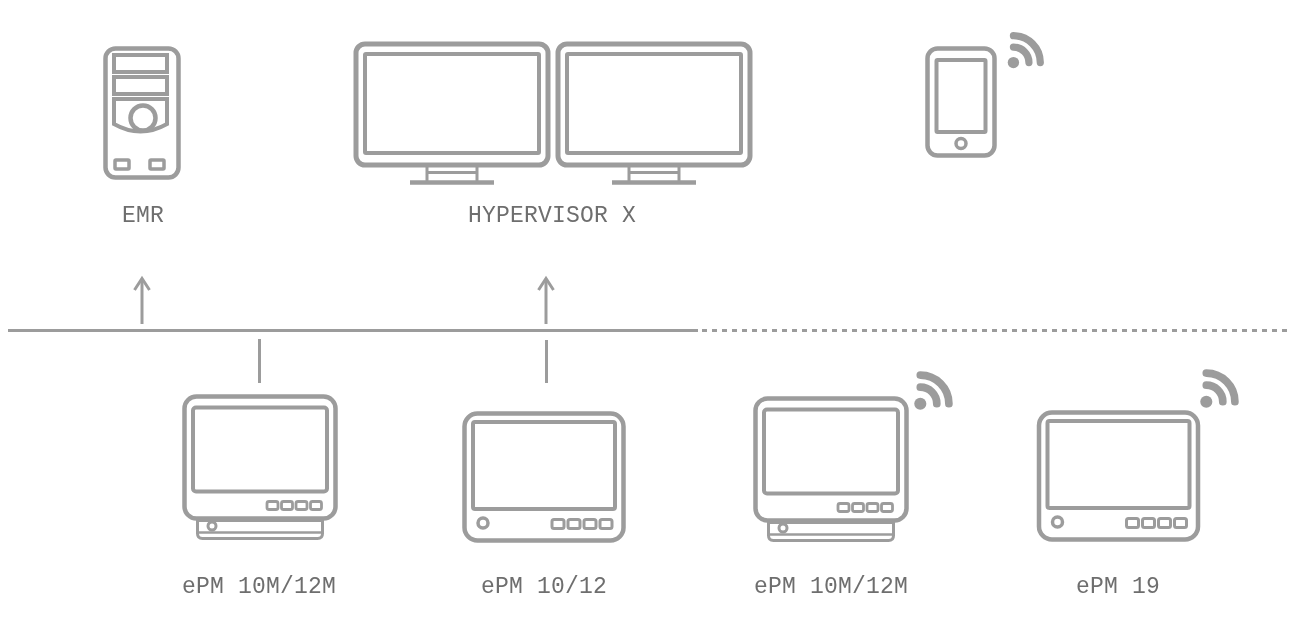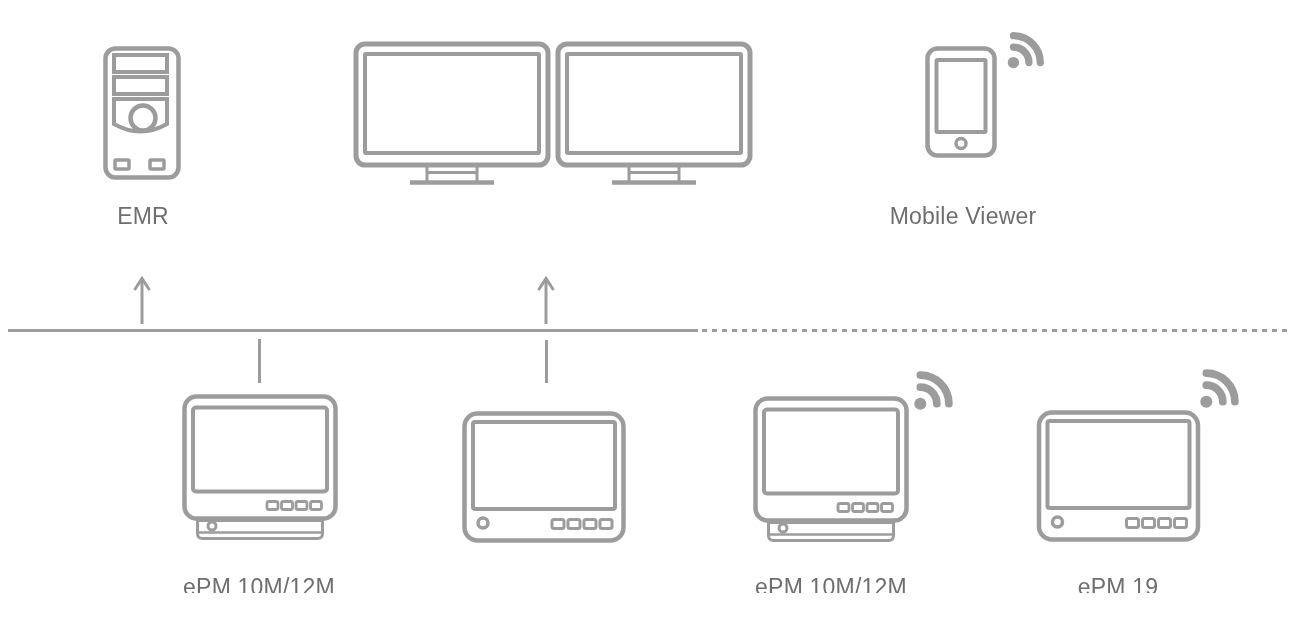--- a/index.html
+++ b/index.html
@@ -1,18 +1,18 @@
 <!DOCTYPE html>
 <html><head>
 <meta charset="utf-8">
 <style>
   html,body { margin:0; padding:0; }
   body { width:1290px; height:629px; background:var(--background,#fff); }
   .canvas { position:relative; width:1290px; height:593px; background:var(--background,#fff);
-            font-family:Liberation Sans, sans-serif; overflow:hidden; }
+            font-family:Liberation Mono, monospace; overflow:hidden; }
   .abs { position:absolute; }
   .icon { color:var(--icon,#9c9c9c); }
   .icon svg { display:block; width:100%; height:100%; }
   .label { position:absolute; width:300px; text-align:center; font-size:23px;
            color:var(--label,#6e6e6e); letter-spacing:0.2px; white-space:nowrap; }
   .solid-line { position:absolute; height:3px; background:var(--icon,#9c9c9c); }
   .dashed-line { position:absolute; height:3px;
      background:repeating-linear-gradient(90deg, var(--icon,#9c9c9c) 0 5px, transparent 5px 10px); }
   .connector { position:absolute; width:3px; background:var(--icon,#9c9c9c); }
 </style>
@@ -77,34 +77,34 @@
   <div class="abs icon" style="left:353px; top:41px; width:198px; height:146px;">
     <svg viewBox="0 0 198 146">
         <use href="#desktop-monitor"></use>
       </svg>
   </div>
   <div class="abs icon" style="left:555px; top:41px; width:198px; height:146px;">
     <svg viewBox="0 0 198 146">
         <use href="#desktop-monitor"></use>
       </svg>
   </div>
+  <div class="label" style="left:402px; top:203px;">HYPERVISOR X</div>
 
   <div class="abs icon" style="left:925px; top:46px; width:72px; height:112px;">
     <svg viewBox="0 0 72 112" stroke="currentColor" fill="none">
       <rect x="2.5" y="2.5" width="67" height="107" rx="10" stroke-width="4.5"></rect>
       <rect x="11.5" y="14" width="49" height="72" rx="1" stroke-width="4"></rect>
       <circle cx="36" cy="97.5" r="5" stroke-width="3.5"></circle>
     </svg>
   </div>
   <div class="abs icon" style="left:1000px; top:14px; width:62px; height:62px;">
     <svg viewBox="0 0 60 60">
         <use href="#wifi-signal"></use>
       </svg>
   </div>
-  <div class="label" style="left:813px; top:203px;">Mobile Viewer</div>
 
   <div class="solid-line" style="left:8px; top:329px; width:690px;"></div>
   <div class="dashed-line" style="left:702px; top:329px; width:588px;"></div>
 
   <div class="abs icon" style="left:131px; top:274px; width:22px; height:52px;">
     <svg viewBox="0 0 22 52">
         <use href="#up-arrow"></use>
       </svg>
   </div>
   <div class="abs icon" style="left:535px; top:274px; width:22px; height:52px;">
@@ -121,20 +121,21 @@
         <use href="#patient-monitor-docked"></use>
       </svg>
   </div>
   <div class="label" style="left:109px; top:574px;">ePM 10M/12M</div>
 
   <div class="abs icon" style="left:462px; top:411px; width:164px; height:132px;">
     <svg viewBox="0 0 164 132">
         <use href="#patient-monitor"></use>
       </svg>
   </div>
+  <div class="label" style="left:394px; top:574px;">ePM 10/12</div>
 
   <div class="abs icon" style="left:752px; top:396px; width:158px; height:148px;">
     <svg viewBox="0 0 156 148">
         <use href="#patient-monitor-docked"></use>
       </svg>
   </div>
   <div class="abs icon" style="left:906px; top:352px; width:66px; height:66px;">
     <svg viewBox="0 0 60 60">
         <use href="#wifi-signal"></use>
       </svg>

